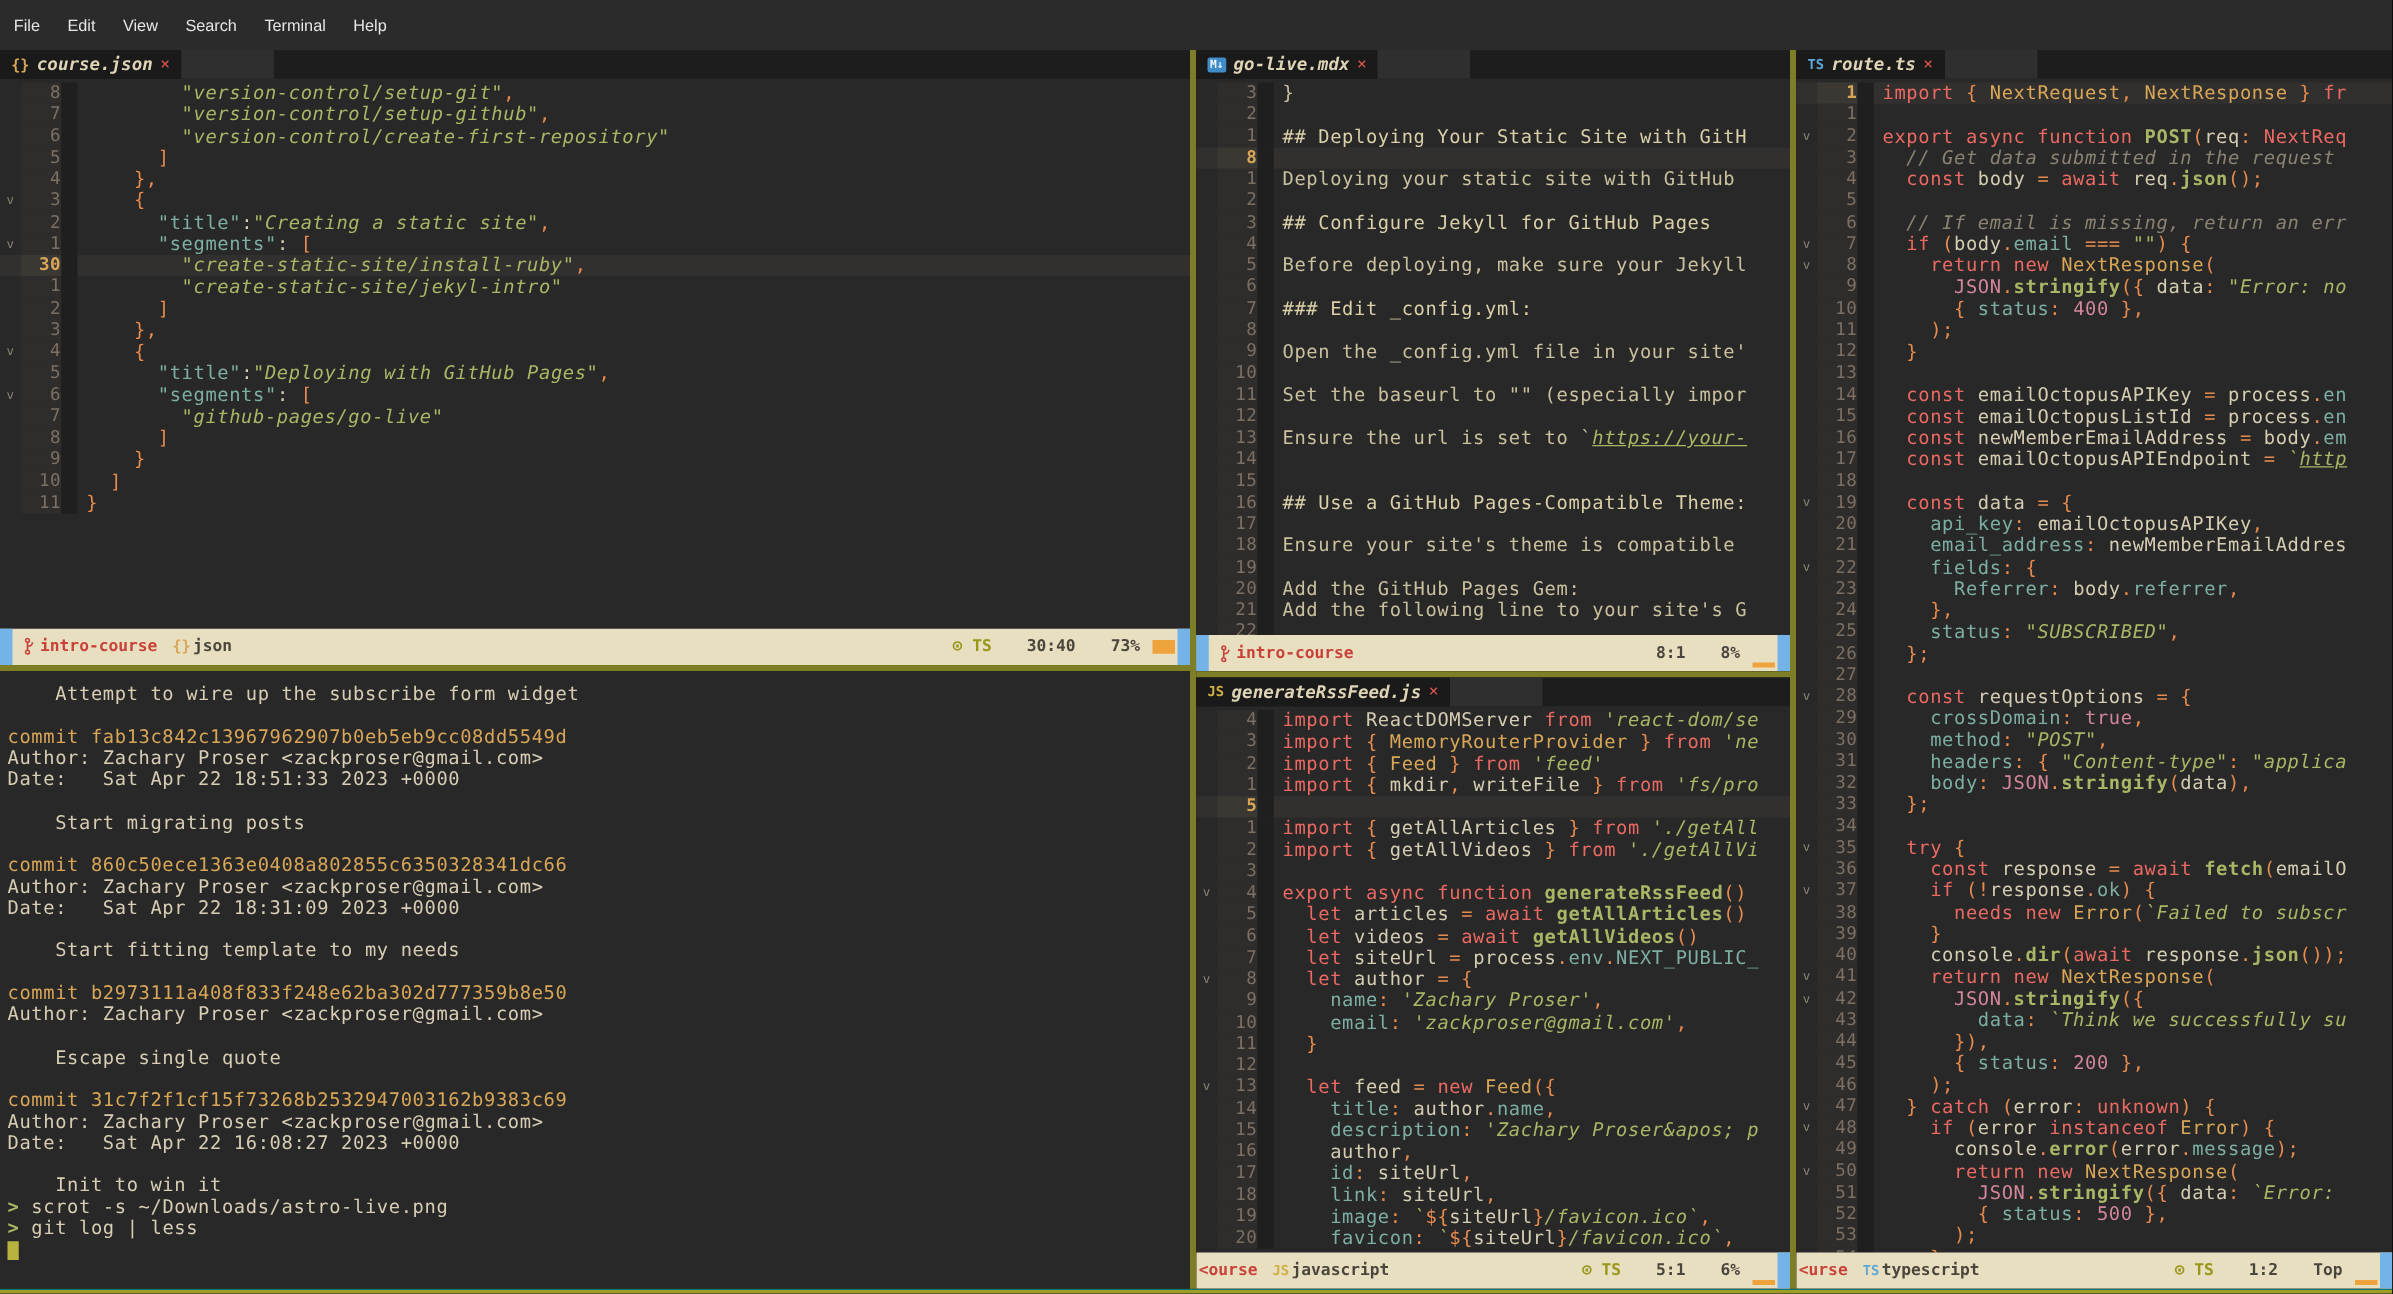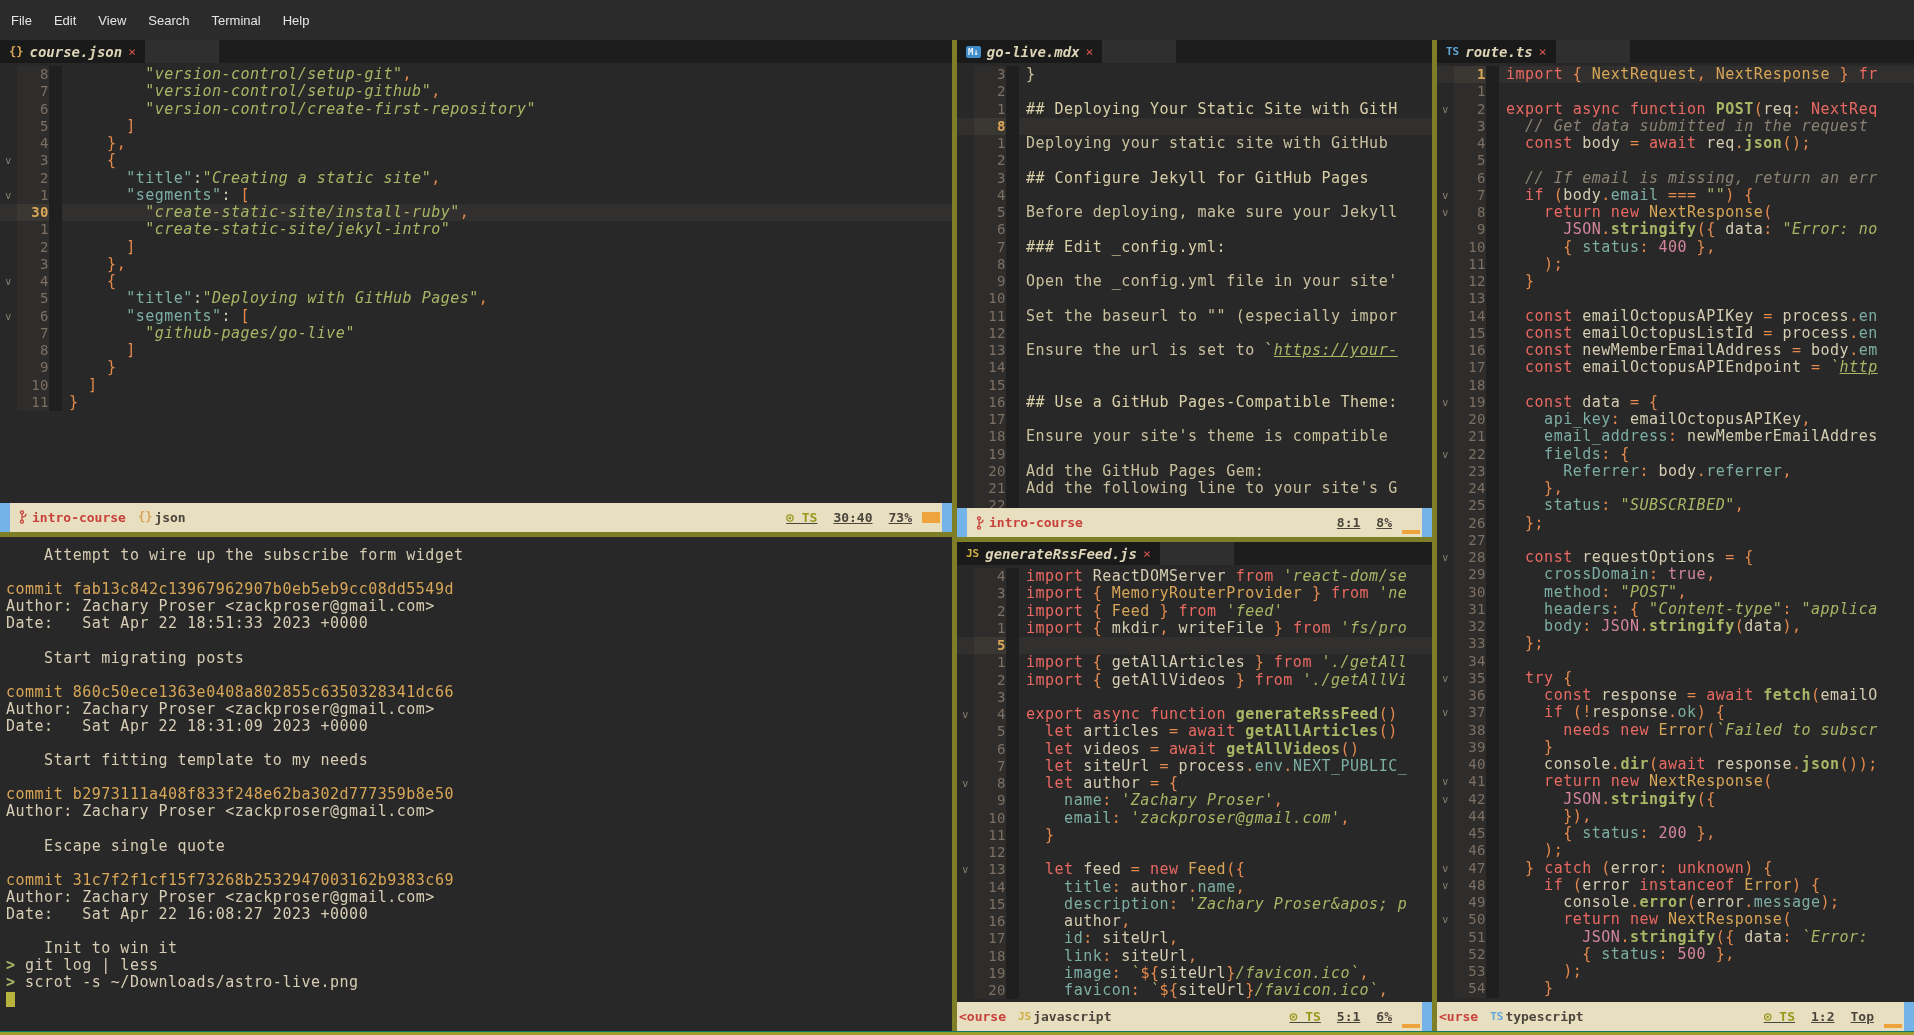--- a/index.html
+++ b/index.html
@@ -46,21 +46,21 @@
   .tk-K{color:#7daea3;} .tk-n{color:#d3869b;} .tk-w{color:#d4cdb2;}
   .tk-c{color:#8a8374;font-style:italic;} .tk-j{color:#d3869b;}
   .tk-l{color:#a9b665;font-style:italic;text-decoration:underline;}
   .tk-h{color:#d9d0a8;} .tk-x{color:#c9c09e;}
   
   .status{height:29px;flex:none;background:#e8dec0;display:flex;align-items:center;
           font-size:13px;font-weight:bold;color:#4a463c;}
   .sblock{width:10px;height:100%;background:#73b3e7;flex:none;}
   .sbranch{color:#c8423a;padding:0 12px 0 7px;display:flex;align-items:center;gap:5px;}
   .sft{display:flex;align-items:center;gap:2px;}
-  .sright{margin-left:auto;display:flex;align-items:flex-start;gap:16px;padding-right:10px;text-decoration:underline;}
+  .sright{margin-left:auto;display:flex;align-items:flex-start;gap:28px;padding-right:10px;}
   .senc{color:#98971a;}
   .oblock{width:18px;height:11px;background:#efa33d;flex:none;margin-right:2px;}
   .oblock.low{height:4px;align-self:flex-end;margin-bottom:3px;}
   
   .term{background:#282828;color:#d6cdb4;font-size:15px;letter-spacing:.5px;
         padding:10px 6px 0 6px;overflow:hidden;}
   .trow{height:17.1px;line-height:17.1px;white-space:pre;}
   .t-commit{color:#d8a657;}
   .t-mark{color:#a9b665;font-weight:bold;}
   .t-cursor{display:inline-block;width:9px;height:15px;background:#b8b23e;vertical-align:middle;}
@@ -262,22 +262,22 @@
           <div class="trow"><span class="t-commit">commit b2973111a408f833f248e62ba302d777359b8e50</span></div>
           <div class="trow">Author: Zachary Proser &lt;zackproser@gmail.com&gt;</div>
           <div class="trow"></div>
           <div class="trow">    Escape single quote</div>
           <div class="trow"></div>
           <div class="trow"><span class="t-commit">commit 31c7f2f1cf15f73268b2532947003162b9383c69</span></div>
           <div class="trow">Author: Zachary Proser &lt;zackproser@gmail.com&gt;</div>
           <div class="trow">Date:   Sat Apr 22 16:08:27 2023 +0000</div>
           <div class="trow"></div>
           <div class="trow">    Init to win it</div>
+          <div class="trow"><span class="t-mark">&gt; </span><span>scrot -s ~/Downloads/astro-live.png</span></div>
           <div class="trow"><span class="t-mark">&gt; </span><span>git log | less</span></div>
-          <div class="trow"><span class="t-mark">&gt; </span><span>scrot -s ~/Downloads/astro-live.png</span></div>
           <div class="trow"><span class="t-cursor"></span></div>
         </div>
     </div>
 
     <div class="vdiv"></div>
 
     <div class="col col-mid">
       <div class="editor ed-497">
         <div class="tabbar">
           <div class="tab">
@@ -913,20 +913,26 @@
               <span class="code"><span class="tk-k">    return new </span><span class="tk-t">NextResponse</span><span class="tk-o">(</span></span>
             </div>
             <div class="crow">
               <span class="fold">v</span>
               <span class="ln">42</span>
               <span class="sign"></span>
               <span class="code"><span class="tk-j">      JSON</span><span class="tk-o">.</span><span class="tk-f">stringify</span><span class="tk-o">({</span></span>
             </div>
             <div class="crow">
               <span class="fold"></span>
+              <span class="ln">43</span>
+              <span class="sign"></span>
+              <span class="code"><span class="tk-K">        data</span><span class="tk-o">: </span><span class="tk-s">`Think we successfully su</span></span>
+            </div>
+            <div class="crow">
+              <span class="fold"></span>
               <span class="ln">44</span>
               <span class="sign"></span>
               <span class="code"><span class="tk-o">      }),</span></span>
             </div>
             <div class="crow">
               <span class="fold"></span>
               <span class="ln">45</span>
               <span class="sign"></span>
               <span class="code"><span class="tk-o">      { </span><span class="tk-K">status</span><span class="tk-o">: </span><span class="tk-n">200</span><span class="tk-o"> },</span></span>
             </div>

